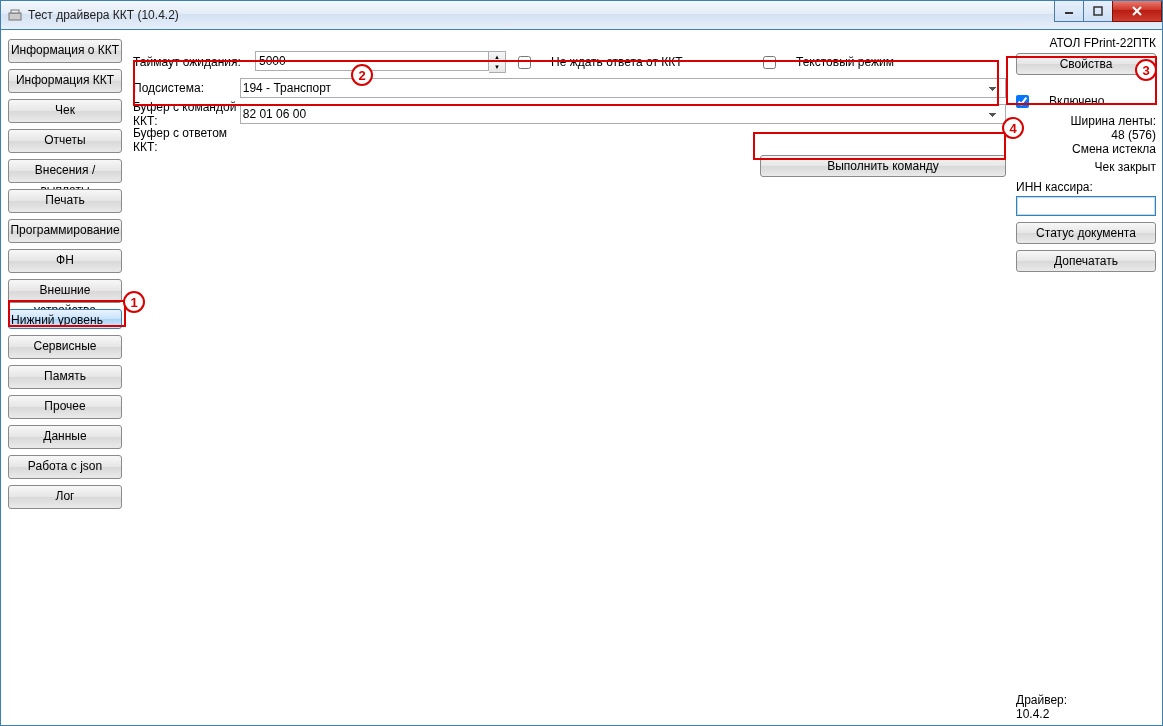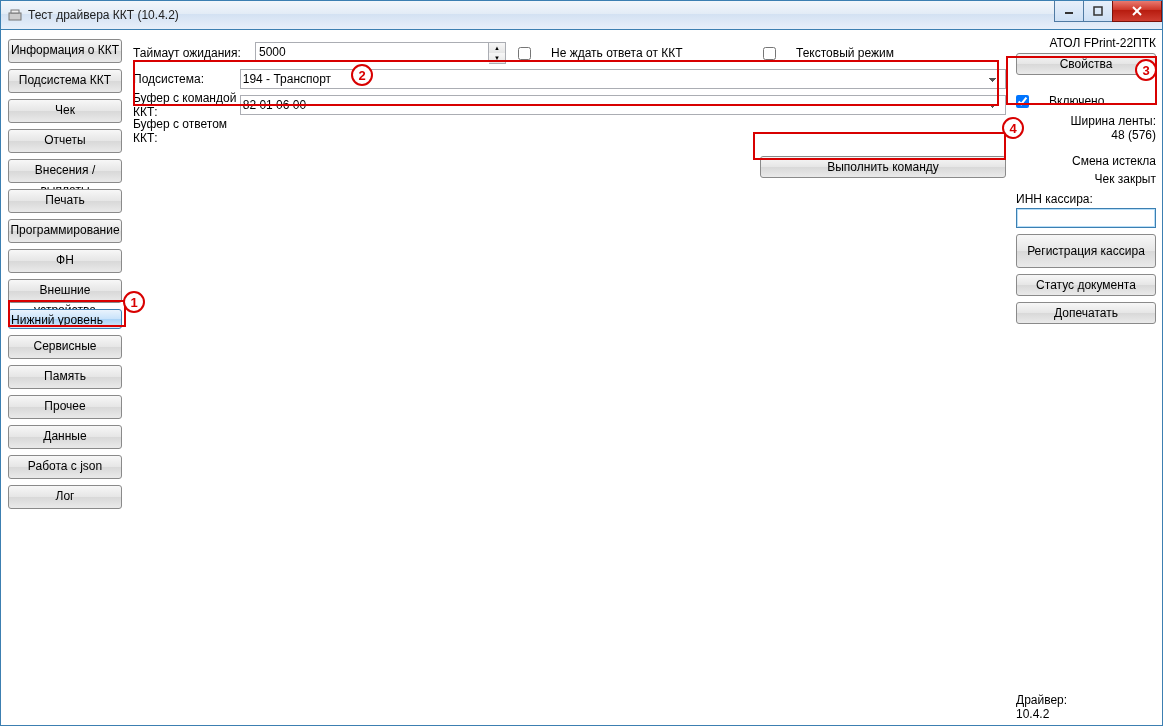--- a/index.html
+++ b/index.html
@@ -10,21 +10,21 @@
 .win-btns{display:flex;align-items:flex-start;height:100%;}
 .win-btn{height:20px;min-width:28px;background:linear-gradient(#e7effa,#cde0f5);border:1px solid #4f7aa3;border-top:none;display:flex;align-items:center;justify-content:center;margin-left:-1px;cursor:pointer;}
 .win-btn svg{pointer-events:none;}
 .win-btn.close{background:linear-gradient(#e97a70,#ce3527 45%,#b71c0f 46%,#cf3d31);min-width:48px;border-color:#7a120a;}
 .body{flex:1;display:flex;overflow:hidden;}
 
 .sidebar{width:128px;padding:9px 7px 0 7px;box-sizing:border-box;display:flex;flex-direction:column;gap:6px;}
 .mbtn{height:22px;border:1px solid #8a8a8a;border-radius:3px;background:linear-gradient(#f7f7f7,#e6e6e6 49%,#d8d8d8 50%,#eaeaea);font-size:12px;text-align:center;line-height:20px;cursor:pointer;user-select:none;}
 .mbtn.sel{border:1px solid #3c7fb1;background:linear-gradient(#e9f3fd,#c9e3fb 49%,#a9d2f6 50%,#d6ebfc);}
 
-.main{flex:1;padding:12px 6px 4px 4px;box-sizing:border-box;display:flex;flex-direction:column;}
+.main{flex:1;padding:21px 6px 4px 4px;box-sizing:border-box;display:flex;flex-direction:column;}
 .row{display:flex;align-items:center;height:22px;margin-bottom:4px;}
 .lbl{width:122px;text-align:left;}
 .spin{display:flex;align-items:flex-start;}
 .spin input{width:226px;height:18px;border:1px solid #abadb3;padding:0 3px;font-size:12px;background:#fff;}
 .spinbtns{width:16px;height:20px;display:flex;flex-direction:column;border:1px solid #abadb3;border-left:none;}
 .spinbtns div{flex:1;display:flex;align-items:center;justify-content:center;background:linear-gradient(#f7f7f7,#e6e6e6);font-size:6px;cursor:pointer;}
 .chk{display:flex;align-items:center;gap:20px;}
 .chk input{width:13px;height:13px;margin:0;}
 .sel,.txt{height:20px;border:1px solid #abadb3;background:#fff;font-size:12px;padding:0 2px;box-sizing:border-box;}
 .sel{width:100%;appearance:none;-webkit-appearance:none;background-image:linear-gradient(45deg,transparent 50%,#555 50%),linear-gradient(135deg,#555 50%,transparent 50%);background-position:calc(100% - 12px) 8px,calc(100% - 8px) 8px;background-size:4px 4px,4px 4px;background-repeat:no-repeat;padding-right:18px;}
@@ -71,21 +71,21 @@
             <line x1="10" y1="1" x2="2" y2="9" stroke="#fff" stroke-width="2"></line>
           </svg>
       </div>
     </div>
   </div>
 
   <div class="body">
 
     <div class="sidebar" id="sidebar">
         <div class="mbtn">Информация о ККТ</div>
-        <div class="mbtn">Подсистема ККТ</div>
+        <div class="mbtn">Информация ККТ</div>
         <div class="mbtn">Чек</div>
         <div class="mbtn">Отчеты</div>
         <div class="mbtn">Внесения / выплаты</div>
         <div class="mbtn">Печать</div>
         <div class="mbtn">Программирование</div>
         <div class="mbtn">ФН</div>
         <div class="mbtn">Внешние устройства</div>
         <div class="mbtn sel">Нижний уровень</div>
         <div class="mbtn">Сервисные</div>
         <div class="mbtn">Память</div>
@@ -129,42 +129,41 @@
         <select class="sel">
           <option>82 01 06 00</option>
         </select>
       </div>
 
       <div class="row">
         <span class="lbl">Буфер с ответом ККТ:</span>
         <span></span>
       </div>
 
-      <div class="row" style="margin-top:10px">
+      <div class="row" style="">
         <button class="exec-btn">Выполнить команду</button>
       </div>
     </div>
 
     <div class="rpanel">
       <div class="rlbl">АТОЛ FPrint-22ПТК</div>
       <button class="rbtn" style="margin-top:3px">Свойства</button>
       <label class="chk" style="margin-top:19px;text-align:left">
         <input type="checkbox" checked="" style="">
         <span>Включено</span>
       </label>
       <div class="rlbl" style="margin-top:6px">Ширина ленты:</div>
       <div class="rlbl">48 (576)</div>
-      <div class="rlbl" style="margin-top:12px">Смена истекла</div>
+      <div class="rlbl" style="margin-top:0">Смена истекла</div>
       <div class="rlbl" style="margin-top:4px">Чек закрыт</div>
 
       <div class="block">
         <span>ИНН кассира:</span>
         <input class="rtxt hl" type="text" value="" style="">
       </div>
-      <button class="rbtn" style="height:34px;margin-top:6px;line-height:14px;white-space:normal">Регистрация кассира</button>
       <button class="rbtn" style="margin-top:6px">Статус документа</button>
       <button class="rbtn" style="margin-top:6px">Допечатать</button>
 
       <div class="spacer"></div>
       <div style="text-align:left">Драйвер:</div>
       <div style="text-align:left">10.4.2</div>
     </div>
   </div>
 
   <div class="mark" style="left:7px;top:299px;width:118px;height:27px"></div>

